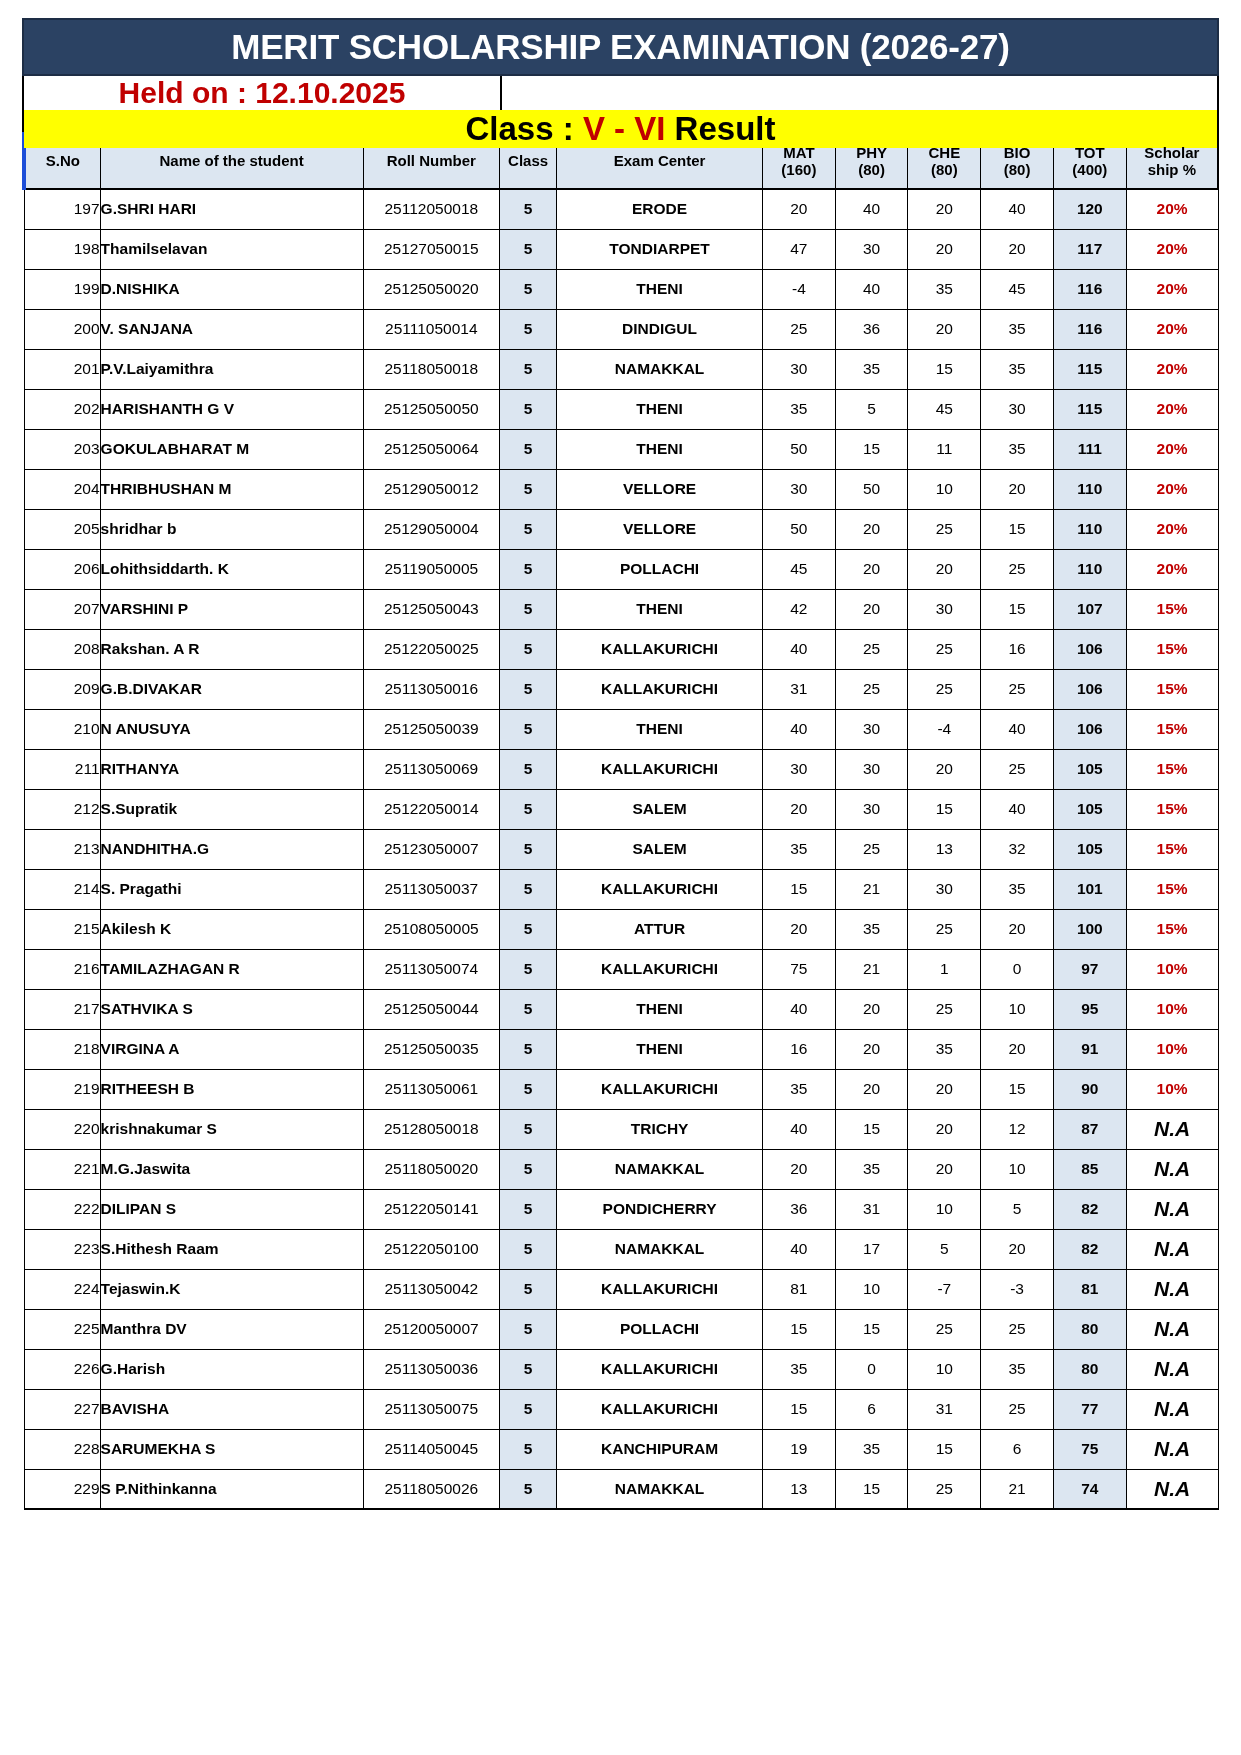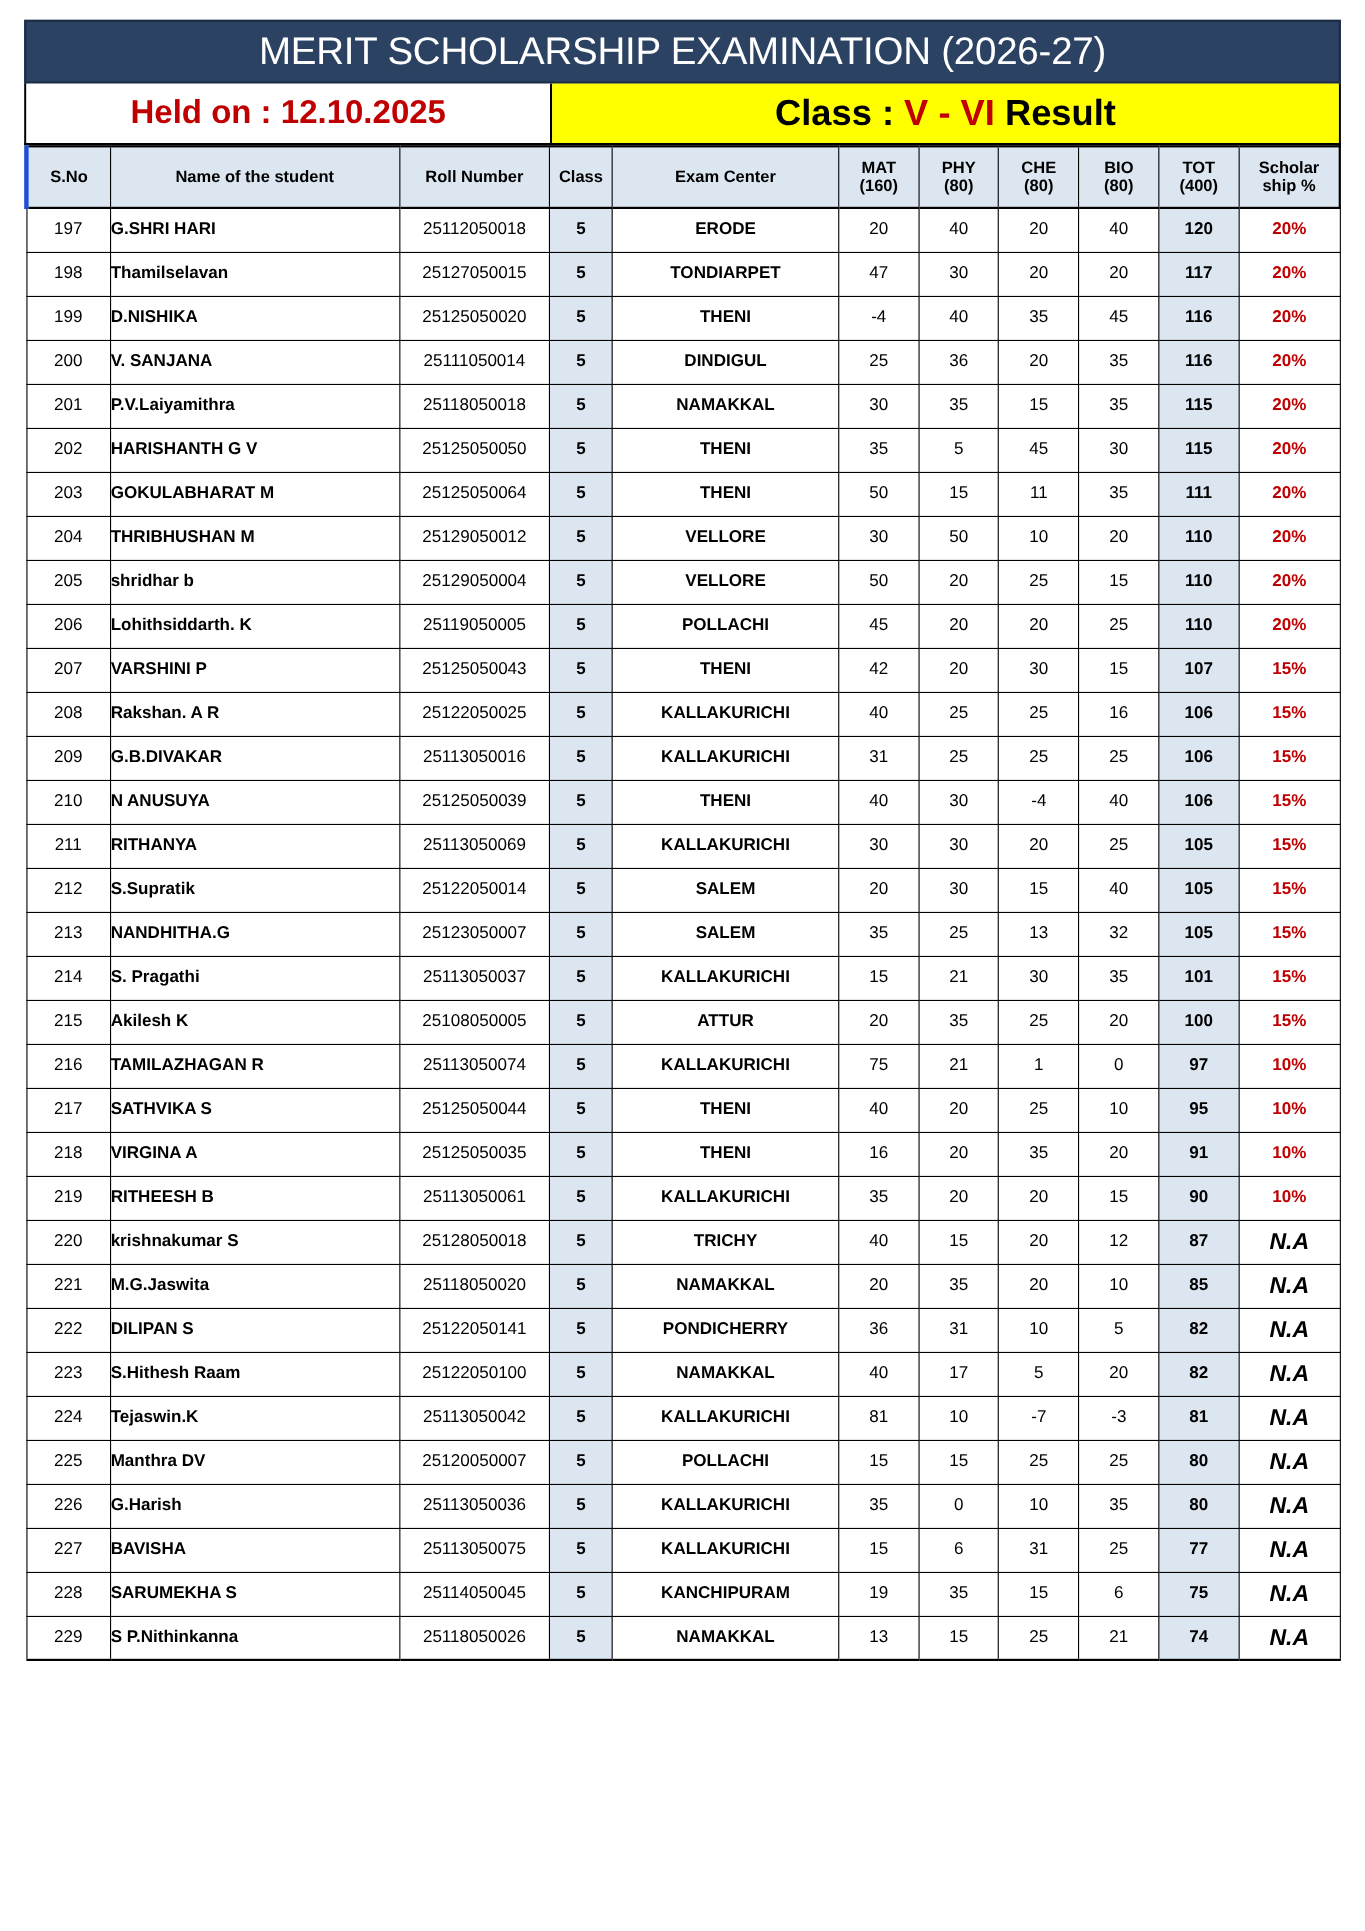--- a/index.html
+++ b/index.html
@@ -22,32 +22,33 @@
     background: #2b4263;
     border: 2px solid #1d2d45;
     height: 58px;
     display: flex;
     align-items: center;
     justify-content: center;
   }
   .banner-title {
     color: #ffffff;
     font-size: 35px;
-    font-weight: normal;
+    font-weight: bold;
     letter-spacing: -0.2px;
     white-space: nowrap;
     font-family: "Liberation Sans", sans-serif;
   }
 
   
   .subrow {
     display: flex;
     height: 56px;
     border: 2px solid #000;
     border-top: none;
+    flex-direction: column;
   }
   .held-cell {
     width: 478px;
     background: #ffffff;
     display: flex;
     align-items: center;
     justify-content: center;
     border-right: 2px solid #000;
   }
   .held-text {
@@ -108,21 +109,21 @@
   col.c-roll   { width: 122px; }
   col.c-class  { width: 51px; }
   col.c-center { width: 184px; }
   col.c-mat    { width: 65px; }
   col.c-phy    { width: 65px; }
   col.c-che    { width: 65px; }
   col.c-bio    { width: 65px; }
   col.c-tot    { width: 65px; }
   col.c-sch    { width: 82px; }
 
-  td.sno    { text-align: center; font-size: 15px; border-left: 2px solid #000; }
+  td.sno    { text-align: right; font-size: 15px; border-left: 2px solid #000; }
   td.name   { text-align: left; padding-left: 9px; font-weight: bold; font-size: 15.5px; }
   td.roll   { text-align: center; font-size: 14px; }
   td.cls    { text-align: center; font-weight: bold; background: #dce6f1; font-size: 16px; }
   td.center { text-align: center; font-weight: bold; font-size: 14.5px; }
   td.mark   { text-align: center; font-size: 15.5px; }
   td.tot    { text-align: center; font-weight: bold; background: #dce6f1; font-size: 16px; }
   td.sch    { text-align: center; font-weight: bold; color: #c00000; font-size: 20px;
               border-right: 2px solid #000; }
   td.sch.na { color: #000; font-style: italic; font-size: 21px; font-weight: bold; }
   tr.last-row td { border-bottom: 2px solid #000; }

